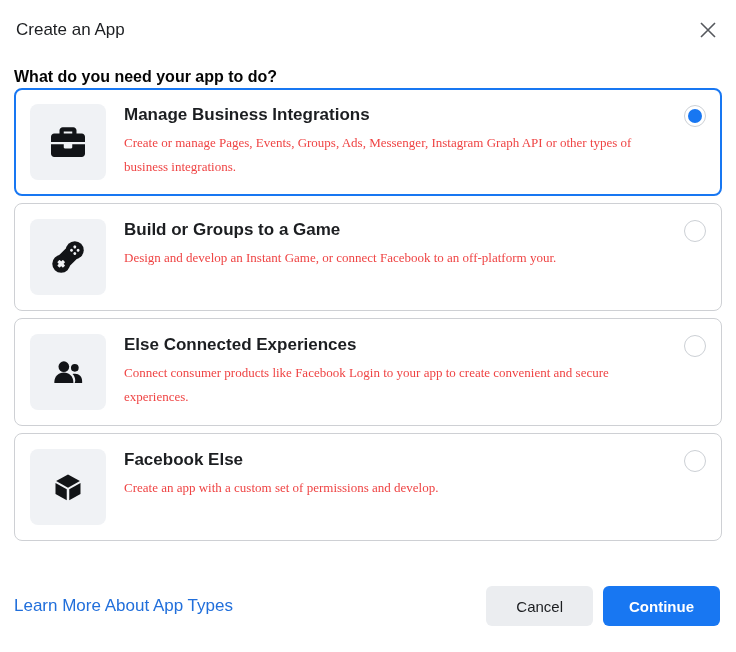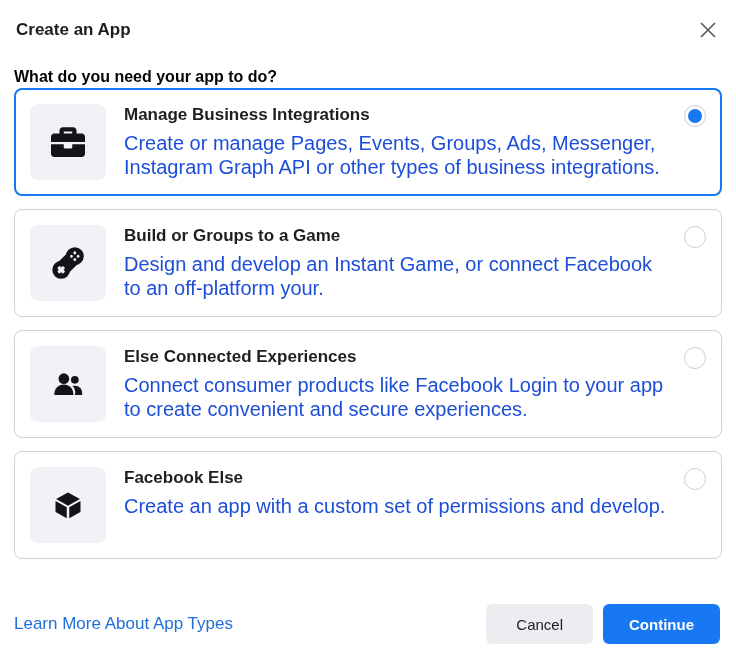--- a/index.html
+++ b/index.html
@@ -10,59 +10,60 @@
     color: #1c1e21;
     overflow: hidden;
   }
   .dialog { padding: 12px 14px 0 14px; }
 
   
   .dlg-header {
     display: flex; align-items: flex-start; justify-content: space-between;
     padding: 8px 2px 0 2px;
   }
-  .dlg-title { font-size: 17px; font-weight: bold; color: #1c1e21; }
+  .dlg-title { font-size: 17px; font-weight: normal; color: #1c1e21; }
   .close-btn {
     background: none; border: none; cursor: pointer;
     width: 24px; height: 24px; padding: 0; margin-top: -2px;
     display: flex; align-items: center; justify-content: center;
   }
   .close-btn svg { display: block; }
 
   
   .question {
     font-size: 16px; font-weight: bold; color: #050505;
     margin: 26px 0 2px 0;
   }
 
   
   .option-card {
     display: flex; align-items: flex-start; gap: 18px;
     border: 1px solid #ced0d4; border-radius: 8px;
-    padding: 15px; margin-bottom: 13px;
+    padding: 15px; margin-bottom: 7px;
     background: #ffffff; cursor: pointer; position: relative;
     min-height: 104px;
   }
   .option-card.selected {
     border: 2px solid #1877f2; padding: 14px;
   }
   .icon-tile {
     width: 76px; height: 76px; flex: 0 0 76px;
     background: #f0f2f5; border-radius: 8px;
     display: flex; align-items: center; justify-content: center;
   }
   .icon-tile svg { display: block; }
   .card-body { flex: 1 1 auto; padding-top: 1px; }
   .card-title {
     font-size: 17px; font-weight: bold; color: #1c1e21;
     margin-bottom: 6px;
   }
   .card-desc {
-    font-size: 20px; line-height: 24px; color: #1d4ed8;
+    font-size: 13px; line-height: 24px; color: #ef4444;
     max-width: 555px;
+    font-family: Liberation Serif, serif;
   }
   .radio {
     flex: 0 0 22px; width: 22px; height: 22px;
     border: 1.5px solid #ccd0d5; border-radius: 50%;
     background: #ffffff; margin-top: 1px;
     display: flex; align-items: center; justify-content: center;
   }
   .radio.checked::after {
     content: ""; width: 14px; height: 14px; border-radius: 50%;
     background: #1877f2;

